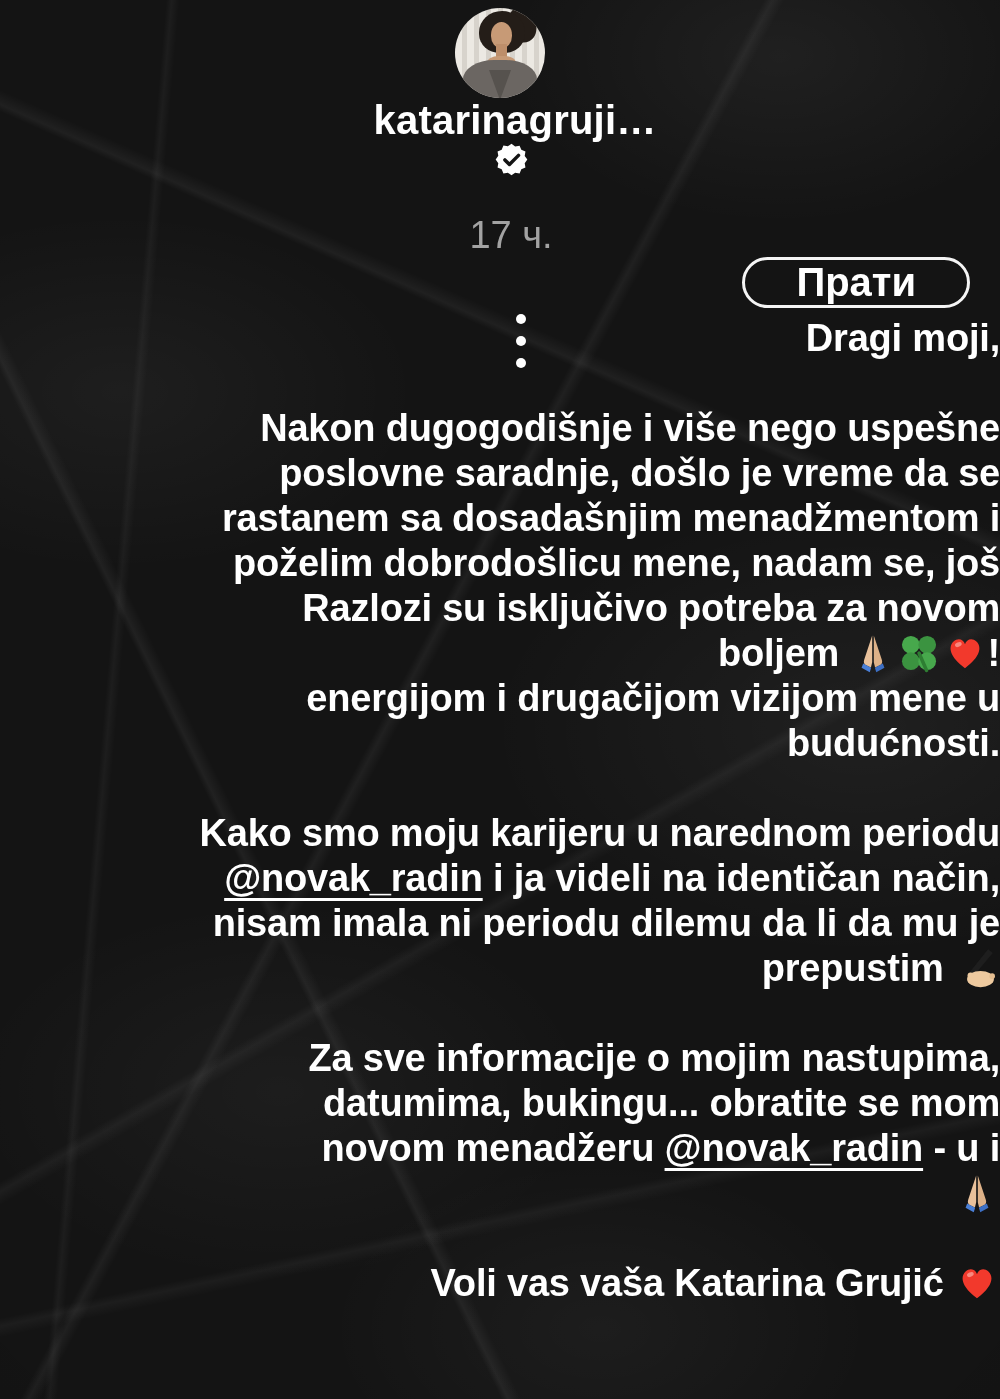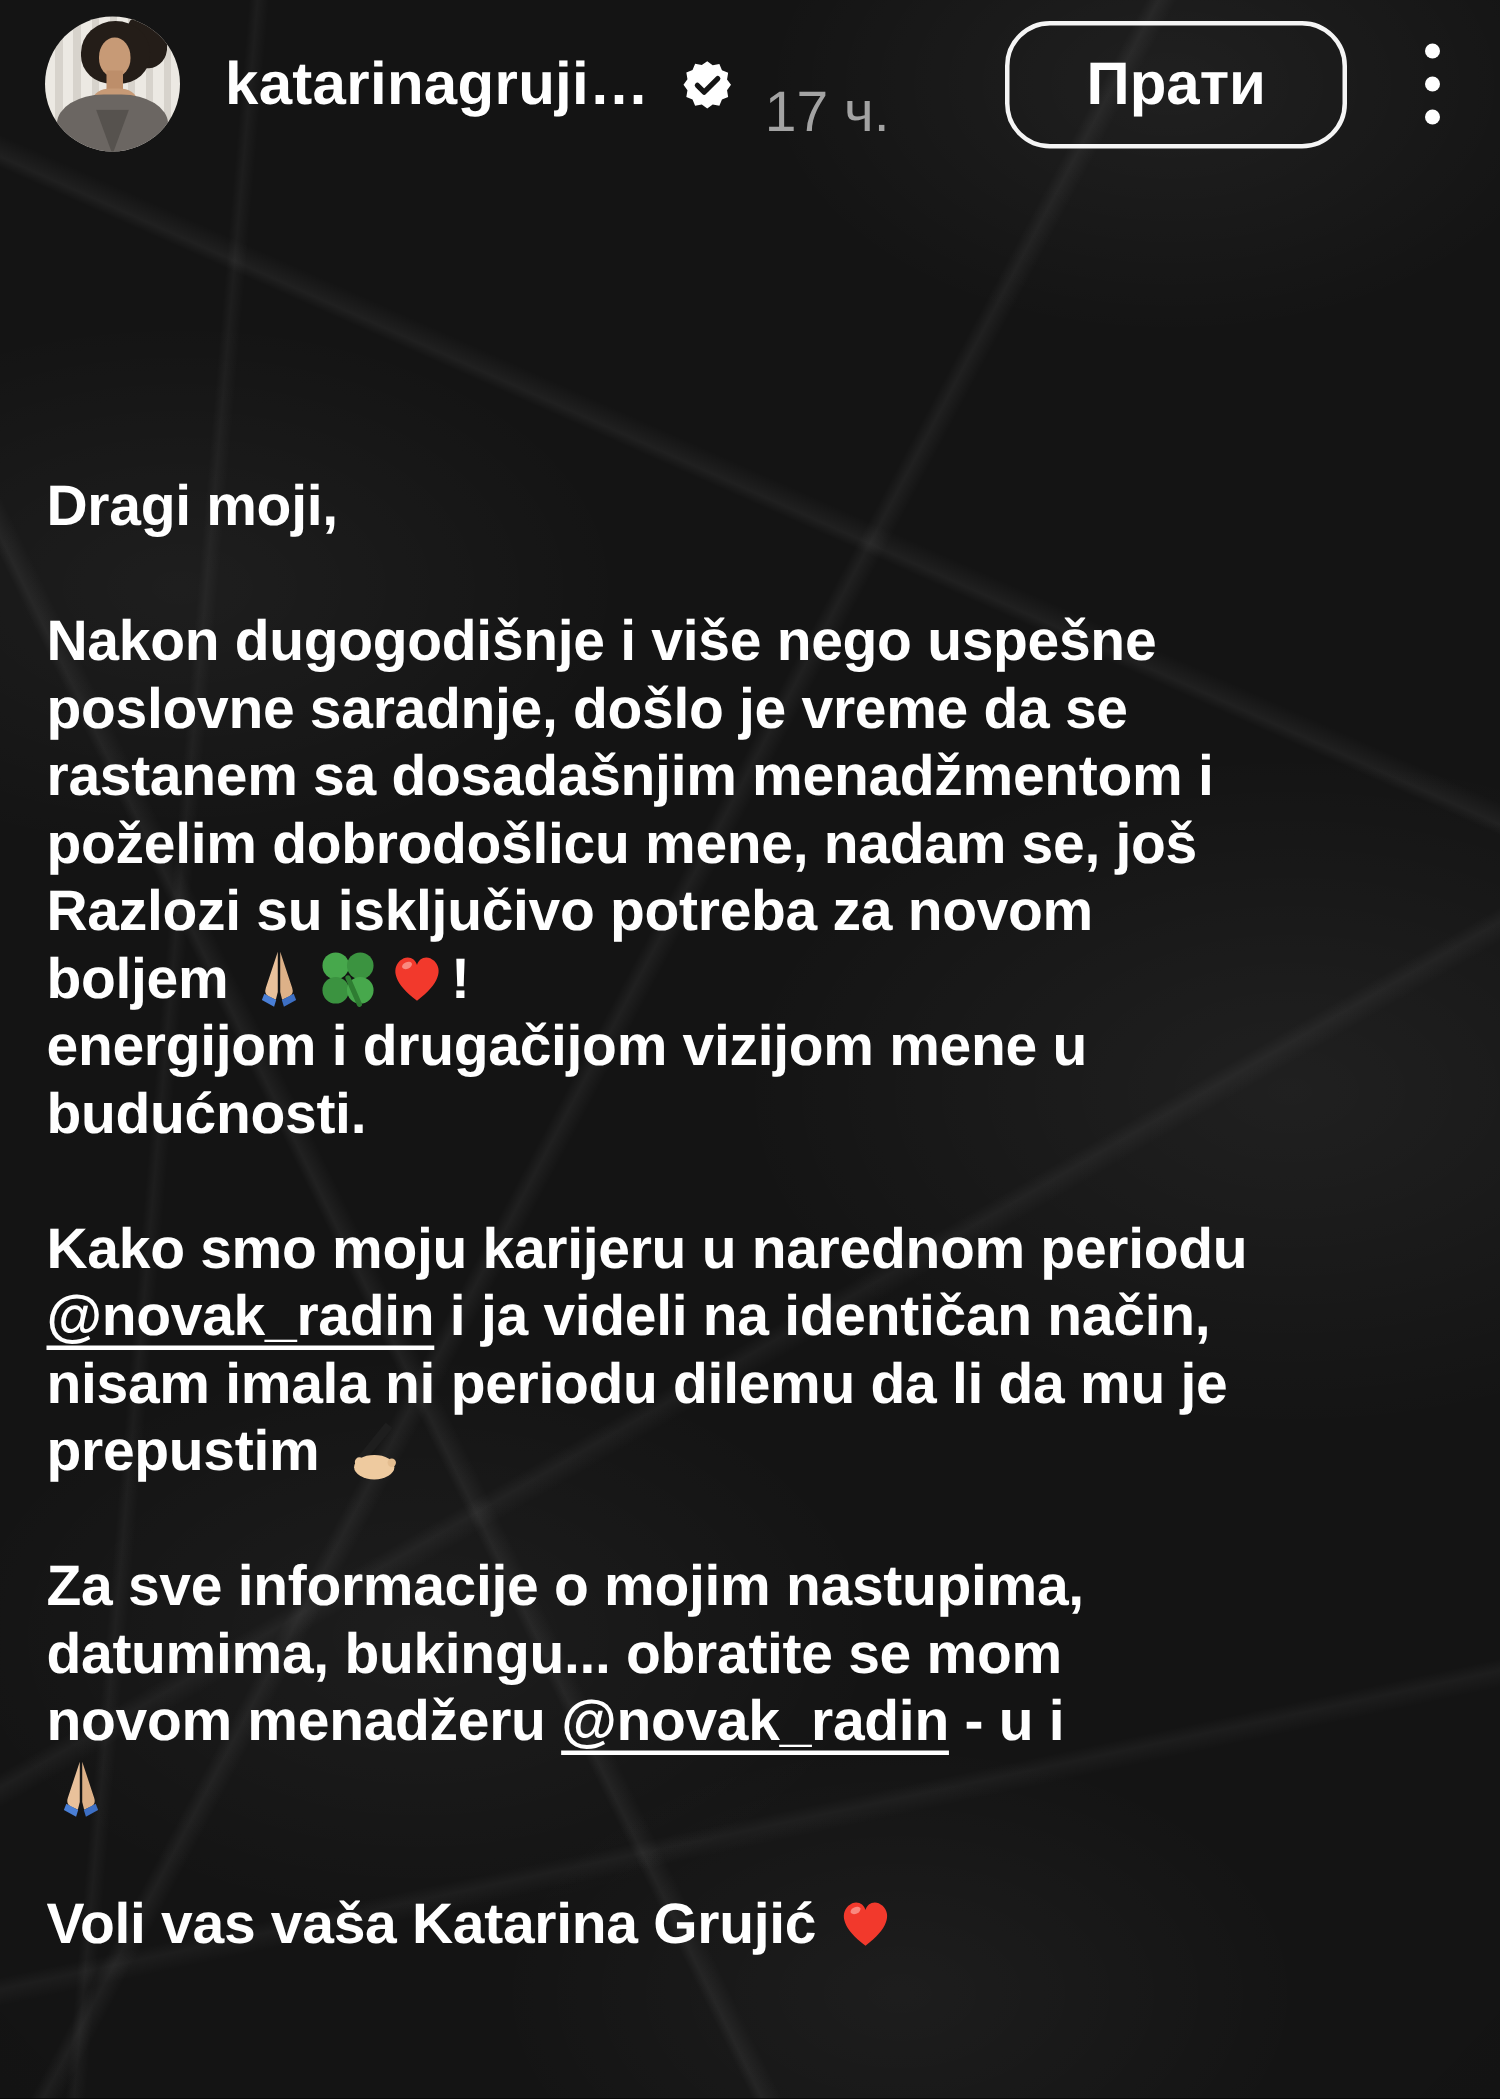--- a/index.html
+++ b/index.html
@@ -24,21 +24,21 @@
       linear-gradient(168deg, transparent 81.8%, rgba(255,255,255,.04) 82.3%, transparent 83%);
   }
   .vignette {
     position:absolute; inset:0; pointer-events:none;
     background:radial-gradient(ellipse 120% 110% at 50% 45%, transparent 60%, rgba(0,0,0,.45) 100%);
   }
   
   .header {
     position:relative; z-index:2;
     display:flex; align-items:center;
-    height:104px; padding:8px 30px 0 30px;
+    height:104px; padding:8px 30px 0 30px;flex-direction:column;
   }
   .avatar {
     position:relative; flex:0 0 auto;
     width:90px; height:90px; border-radius:50%;
     overflow:hidden; cursor:pointer;
     background:repeating-linear-gradient(90deg,#ece9e3 0 7px,#d7d3cc 7px 12px);
   }
   .avatar .hair {
     position:absolute; top:3px; left:24px; width:46px; height:42px;
     background:#241d18; border-radius:50% 50% 45% 45%;
@@ -91,21 +91,21 @@
   .more {
     margin-left:46px; margin-right:4px;
     display:flex; flex-direction:column; gap:12px;
     padding:6px; cursor:pointer;
   }
   .more .dot { width:10px; height:10px; border-radius:50%; background:#fff; }
   
   .story {
     position:relative; z-index:1;
     padding-top:212px;
-    text-align:left;
+    text-align:right;
     color:#fff;
     margin-left:31px;
   }
   .block { margin-bottom:45px; }
   .line {
     font-size:38px; font-weight:700; line-height:45px;
     letter-spacing:-.2px; white-space:nowrap;
   }
   .mention {
     text-decoration:underline;

